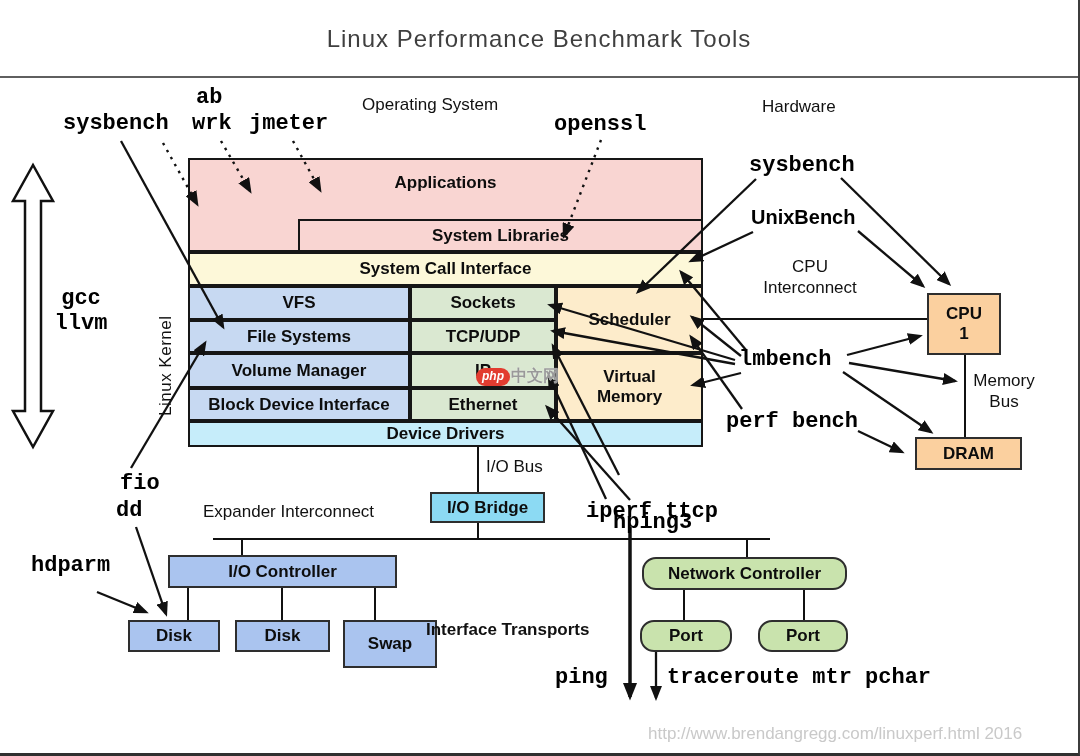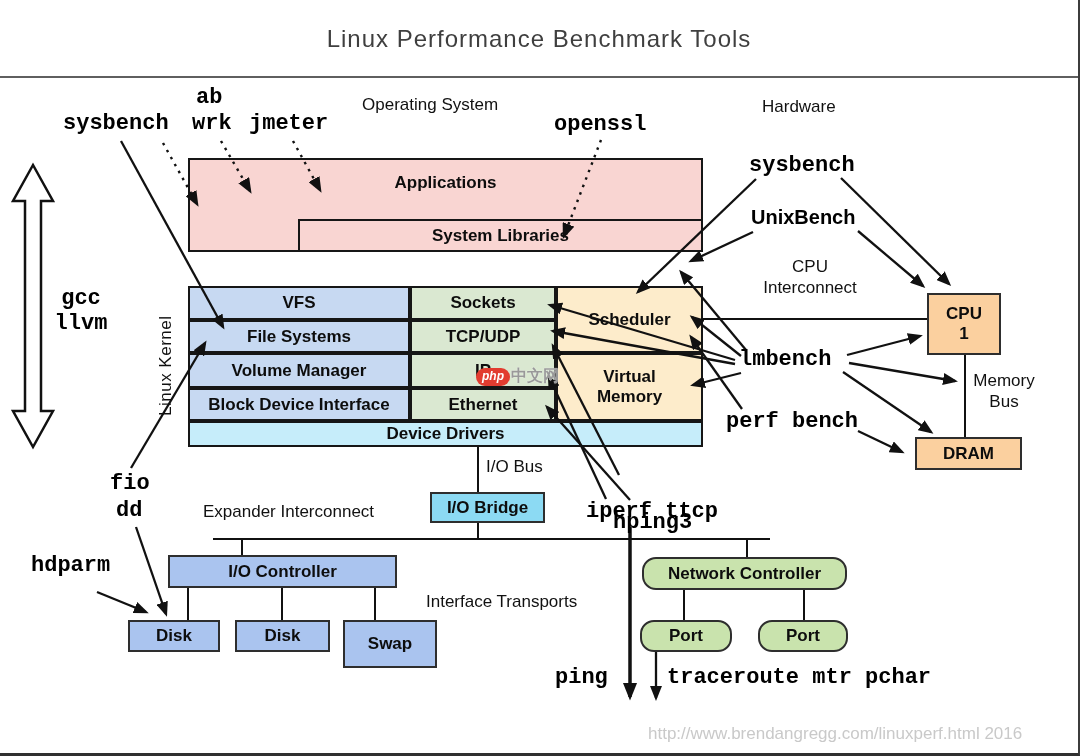--- a/index.html
+++ b/index.html
@@ -66,21 +66,21 @@
 
   <div class="mono lbl" style="left:196px;top:85px;">ab</div>
   <div class="mono lbl" style="left:63px;top:111px;">sysbench</div>
   <div class="mono lbl" style="left:192px;top:111px;">wrk</div>
   <div class="mono lbl" style="left:249px;top:111px;">jmeter</div>
   <div class="mono lbl" style="left:554px;top:112px;">openssl</div>
   <div class="mono lbl ctr" style="left:45px;top:286px;width:72px;">
     <span>gcc</span><br>
     <span>llvm</span>
   </div>
-  <div class="mono lbl" style="left:110px;top:471px;">fio</div>
+  <div class="mono lbl" style="left:120px;top:471px;">fio</div>
   <div class="mono lbl" style="left:116px;top:498px;">dd</div>
   <div class="mono lbl" style="left:31px;top:553px;">hdparm</div>
 
   <div class="mono lbl" style="left:749px;top:153px;">sysbench</div>
   <div class="lbl" style="position:absolute;left:751px;top:206px;font-size:20px;font-weight:bold;color:#000;">UnixBench</div>
   <div class="mono lbl" style="left:739px;top:347px;">lmbench</div>
   <div class="mono lbl" style="left:726px;top:409px;">perf bench</div>
   <div class="mono lbl" style="left:613px;top:474px;margin-top:36px;">hping3</div>
   <div class="mono lbl" style="left:586px;top:499px;">iperf ttcp</div>
   <div class="mono lbl" style="left:555px;top:665px;">ping</div>
@@ -89,27 +89,30 @@
   <div class="sans lbl ctr" style="left:744px;top:256px;width:132px;line-height:21px;">
     <span>CPU</span><br>
     <span>Interconnect</span>
   </div>
   <div class="sans lbl ctr" style="left:966px;top:370px;width:76px;line-height:21px;">
     <span>Memory</span><br>
     <span>Bus</span>
   </div>
   <div class="sans lbl" style="left:486px;top:457px;">I/O Bus</div>
   <div class="sans lbl" style="left:203px;top:502px;">Expander Interconnect</div>
-  <div class="sans lbl" style="left:426px;top:592px;">Interface Transports</div>
+  <div class="sans lbl" style="left:426px;top:620px;font-weight:bold;">Interface Transports</div>
 
   <div class="box pink apps" style="left:188px;top:158px;width:515px;height:94px;">
     <span>Applications</span>
   </div>
   <div class="box pink" style="left:298px;top:219px;width:405px;height:33px;">
     <span>System Libraries</span>
+  </div>
+  <div class="box yellow" style="left:188px;top:252px;width:515px;height:34px;">
+    <span>System Call Interface</span>
   </div>
   <div class="box blue" style="left:188px;top:286px;width:222px;height:34px;">
     <span>VFS</span>
   </div>
   <div class="box blue" style="left:188px;top:320px;width:222px;height:33px;">
     <span>File Systems</span>
   </div>
   <div class="box blue" style="left:188px;top:353px;width:222px;height:35px;">
     <span>Volume Manager</span>
   </div>

